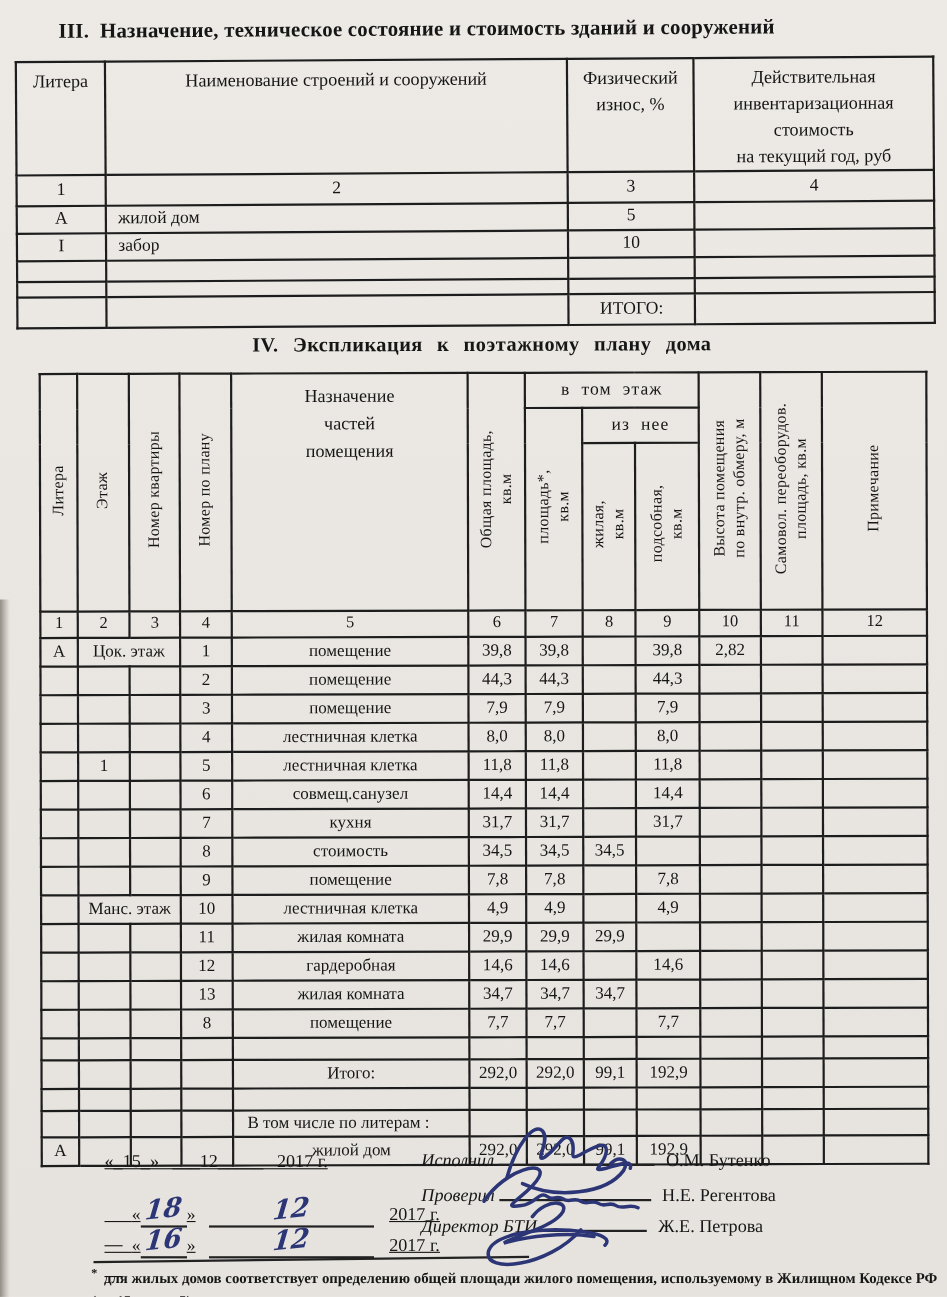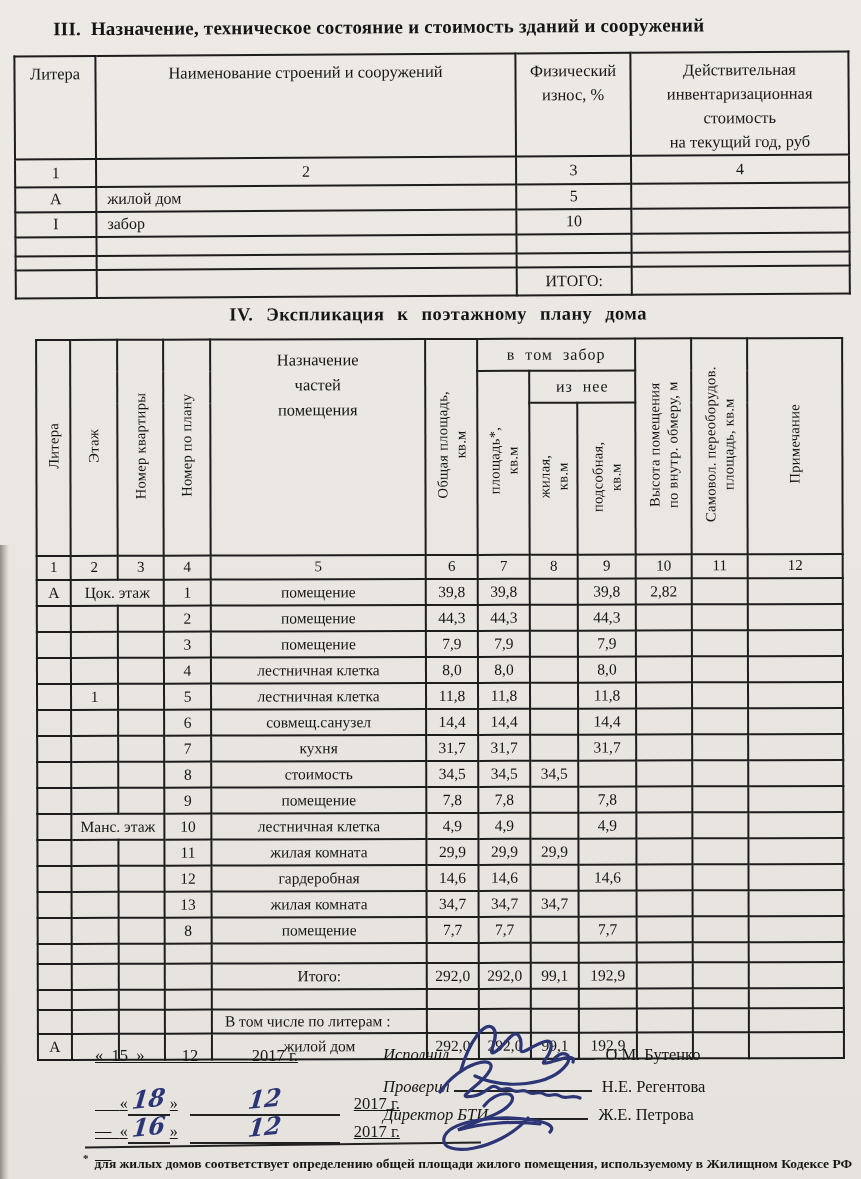--- a/index.html
+++ b/index.html
@@ -163,21 +163,21 @@
           <tr>
         <th rowspan="3"><span class="v">Литера</span></th>
         <th rowspan="3"><span class="v">Этаж</span></th>
         <th rowspan="3"><span class="v">Номер квартиры</span></th>
         <th rowspan="3"><span class="v">Номер по плану</span></th>
         <th rowspan="3" class="top ml">Назначение
 частей
 помещения</th>
         <th rowspan="3"><span class="v">Общая площадь,
 кв.м</span></th>
-        <th colspan="3" class="g">в том забор</th>
+        <th colspan="3" class="g">в том этаж</th>
         <th rowspan="3"><span class="v">Высота помещения
 по внутр. обмеру, м</span></th>
         <th rowspan="3"><span class="v">Самовол. переоборудов.
 площадь, кв.м</span></th>
         <th rowspan="3"><span class="v">Примечание</span></th>
       </tr>
       <tr>
         <th rowspan="2"><span class="v">площадь*,
 кв.м</span></th>
         <th colspan="2" class="g">из нее</th>

